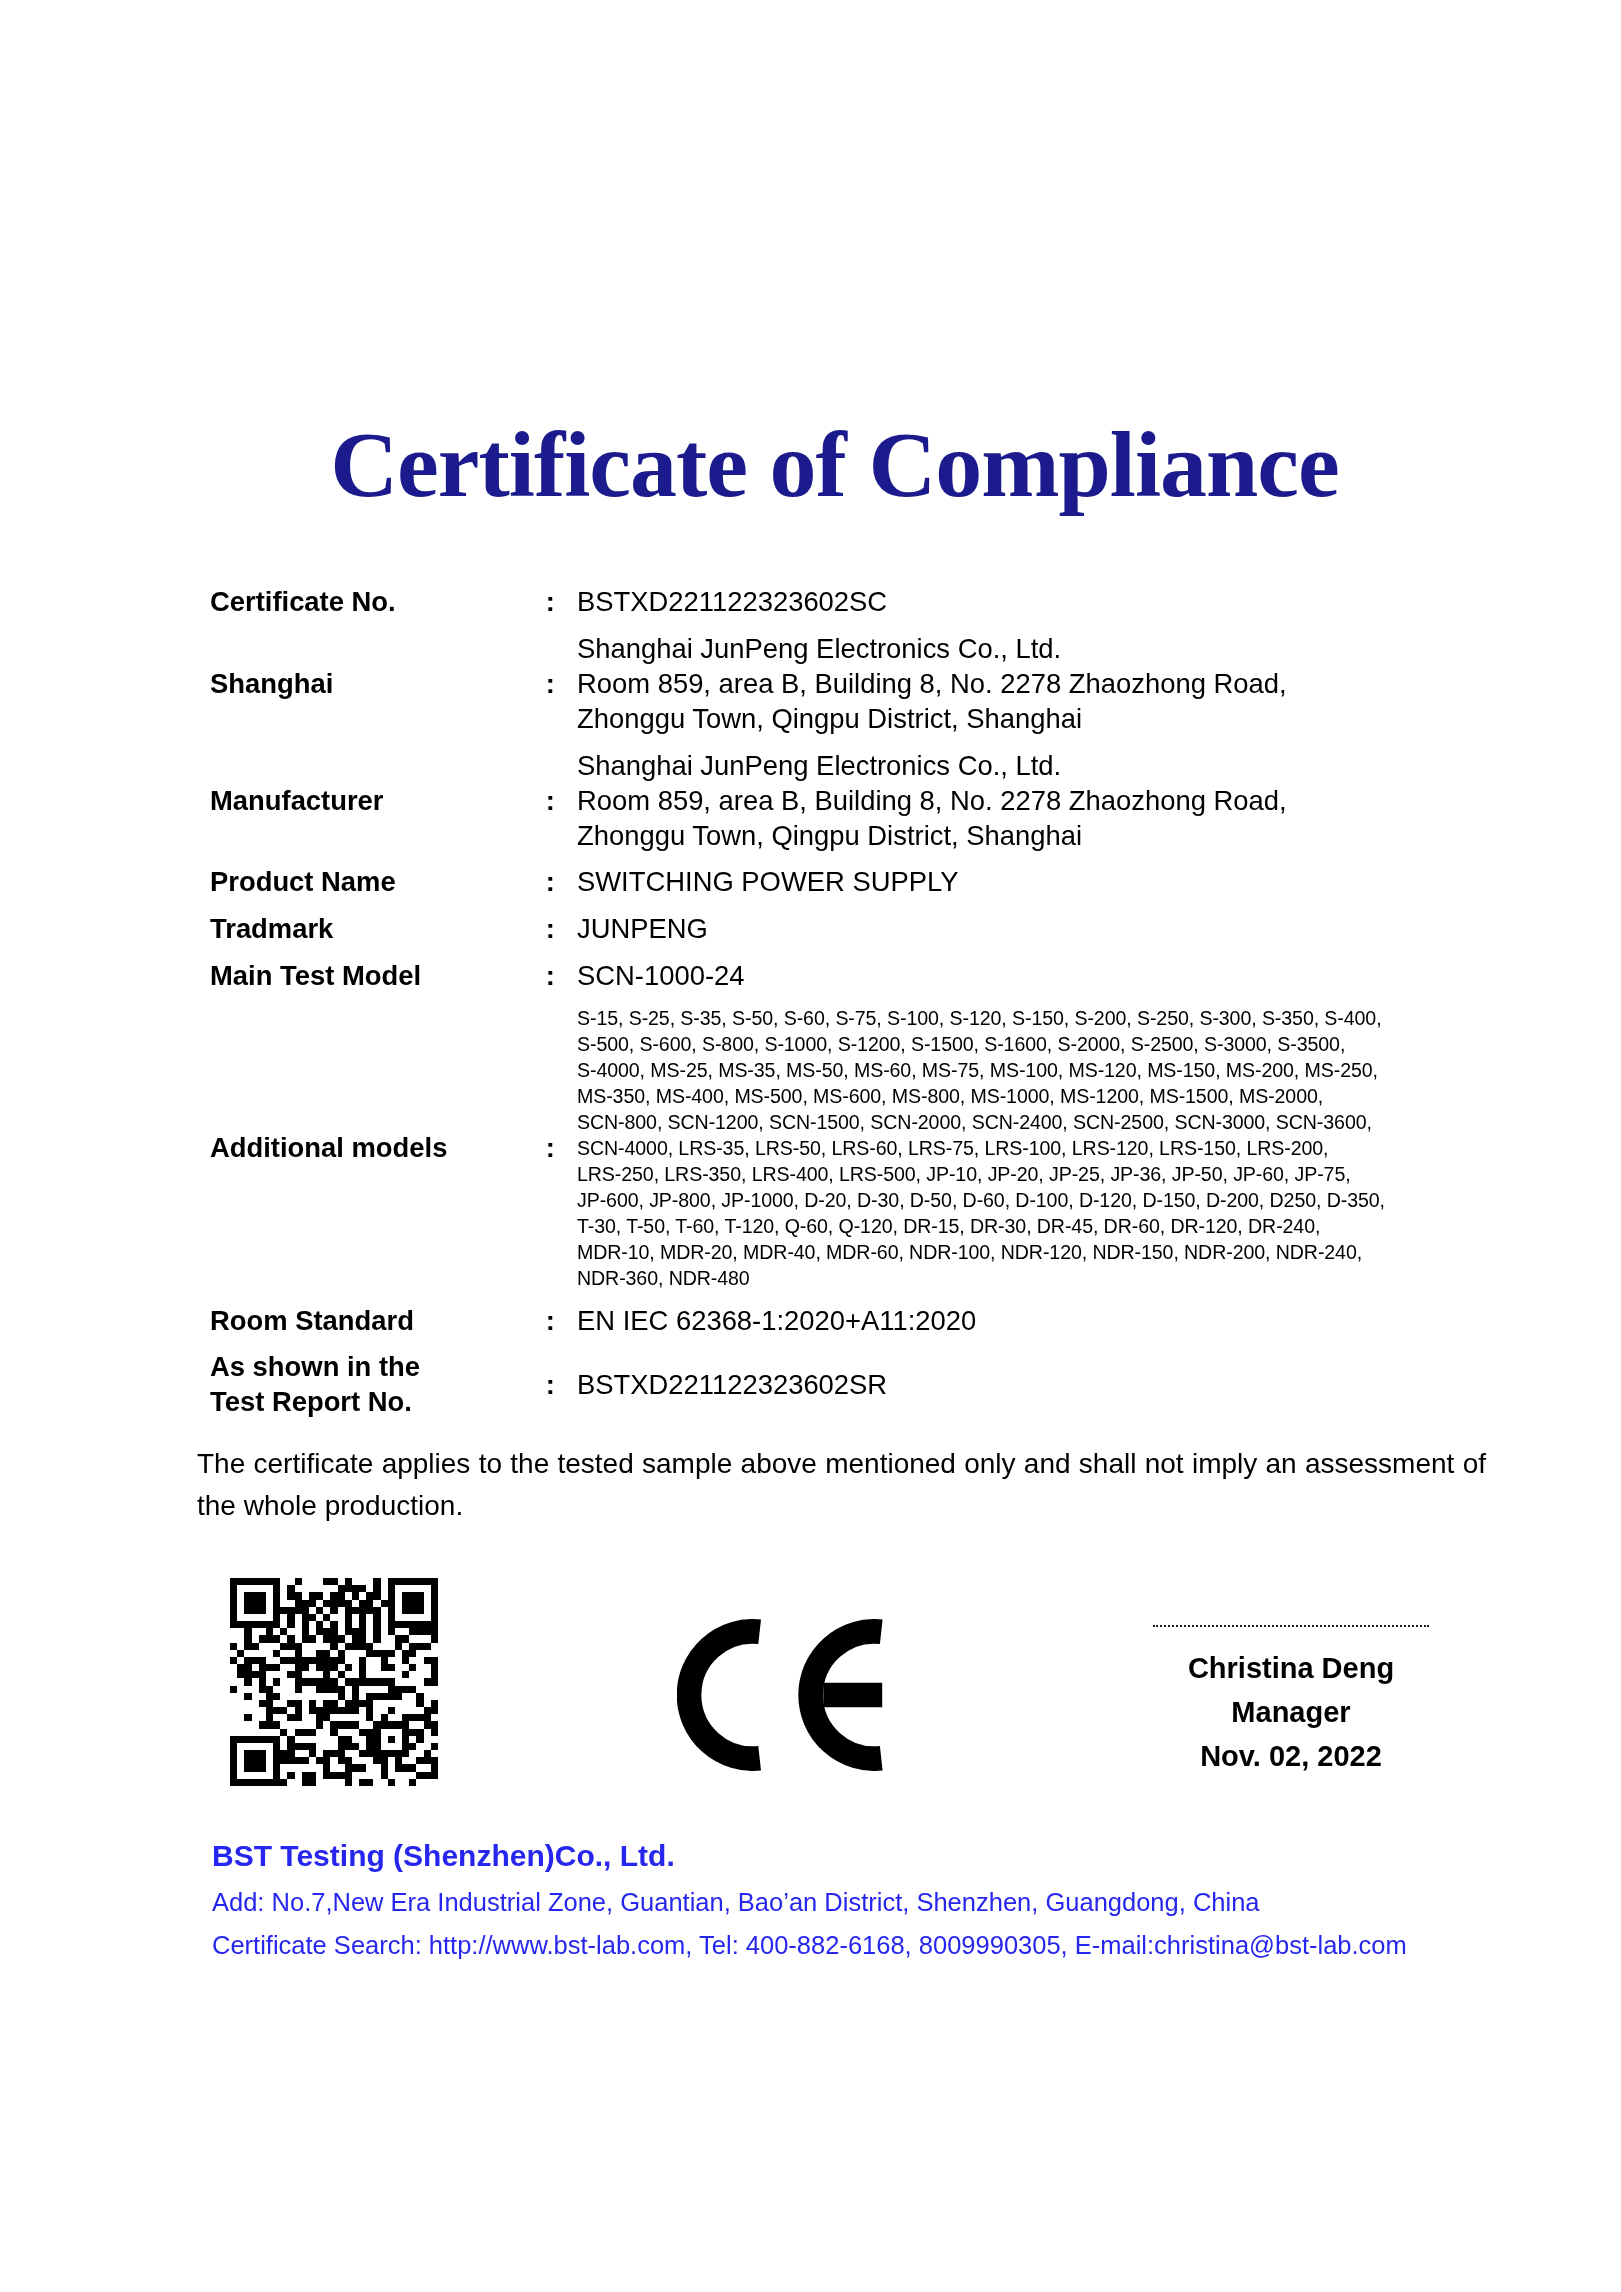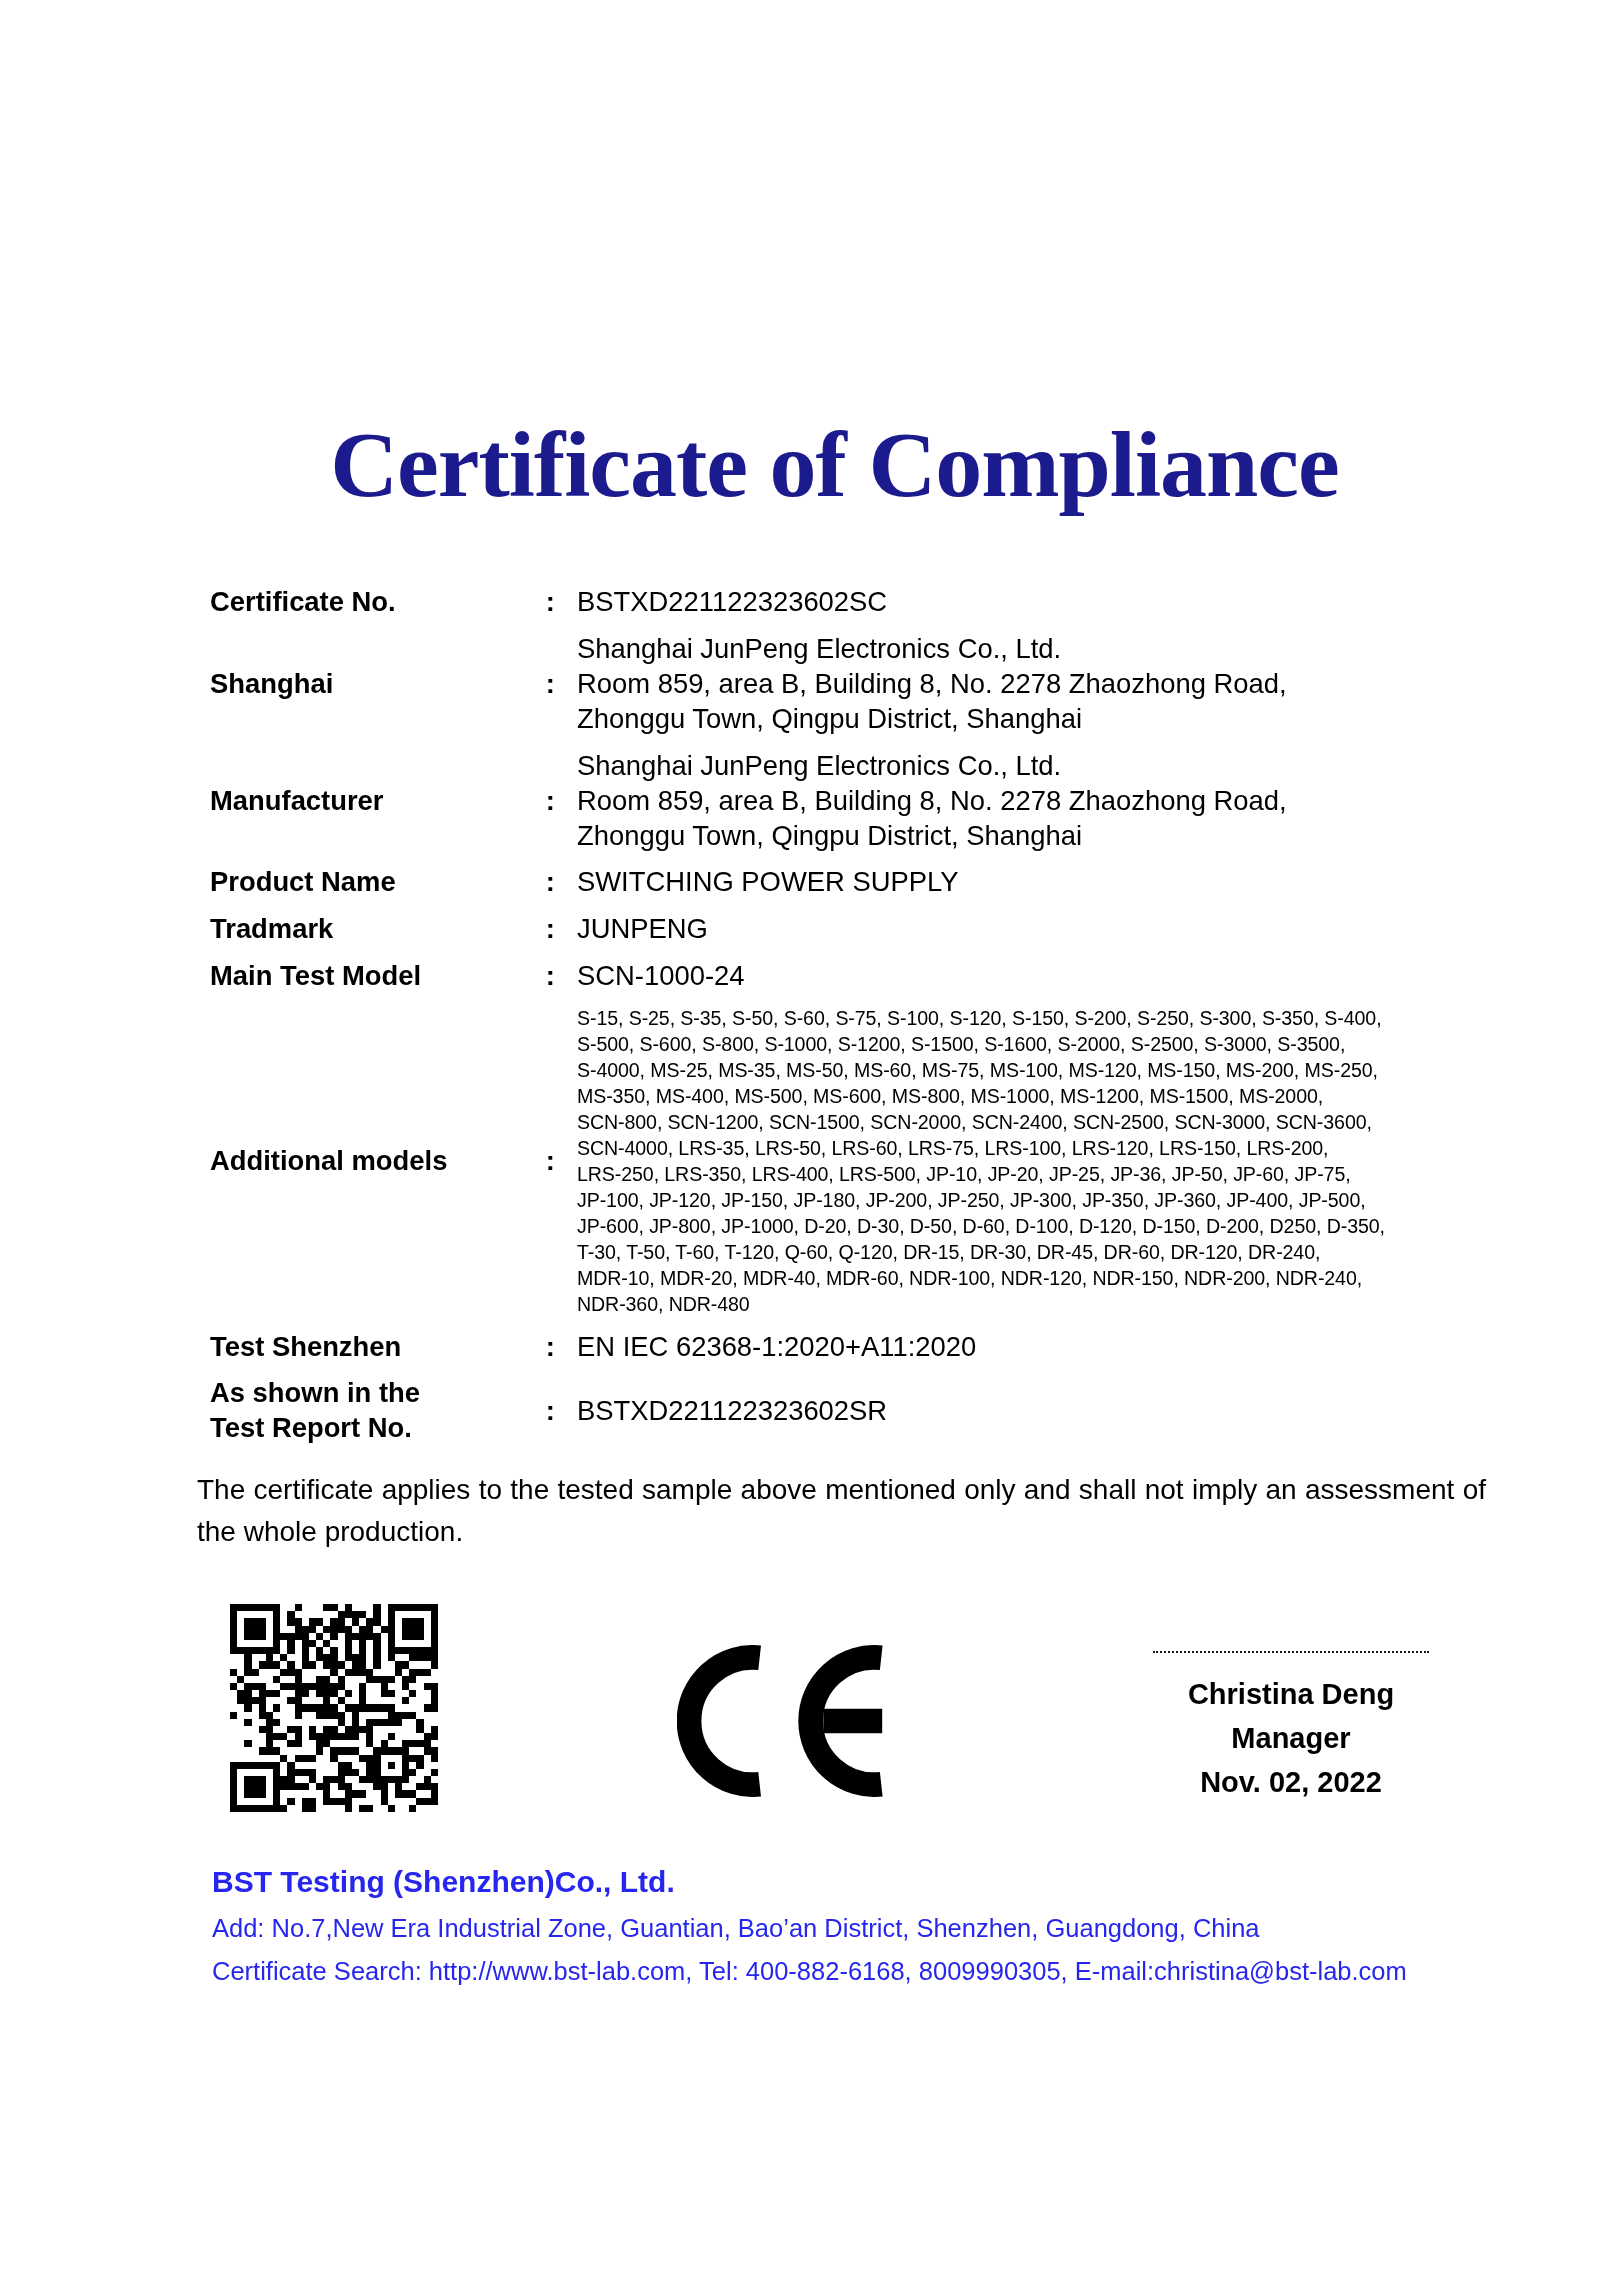--- a/index.html
+++ b/index.html
@@ -174,29 +174,28 @@
         <div class="lab">Additional models</div>
         <div class="col">:</div>
         <div class="val small">
           <div class="vline">S-15, S-25, S-35, S-50, S-60, S-75, S-100, S-120, S-150, S-200, S-250, S-300, S-350, S-400,</div>
           <div class="vline">S-500, S-600, S-800, S-1000, S-1200, S-1500, S-1600, S-2000, S-2500, S-3000, S-3500,</div>
           <div class="vline">S-4000, MS-25, MS-35, MS-50, MS-60, MS-75, MS-100, MS-120, MS-150, MS-200, MS-250,</div>
           <div class="vline">MS-350, MS-400, MS-500, MS-600, MS-800, MS-1000, MS-1200, MS-1500, MS-2000,</div>
           <div class="vline">SCN-800, SCN-1200, SCN-1500, SCN-2000, SCN-2400, SCN-2500, SCN-3000, SCN-3600,</div>
           <div class="vline">SCN-4000, LRS-35, LRS-50, LRS-60, LRS-75, LRS-100, LRS-120, LRS-150, LRS-200,</div>
           <div class="vline">LRS-250, LRS-350, LRS-400, LRS-500, JP-10, JP-20, JP-25, JP-36, JP-50, JP-60, JP-75,</div>
-          <div class="vline">JP-100, JP-120, JP-150, JP-180, JP-200, JP-250, JP-300, JP-350, JP-360, JP-400, JP-500,</div>
           <div class="vline">JP-600, JP-800, JP-1000, D-20, D-30, D-50, D-60, D-100, D-120, D-150, D-200, D250, D-350,</div>
           <div class="vline">T-30, T-50, T-60, T-120, Q-60, Q-120, DR-15, DR-30, DR-45, DR-60, DR-120, DR-240,</div>
           <div class="vline">MDR-10, MDR-20, MDR-40, MDR-60, NDR-100, NDR-120, NDR-150, NDR-200, NDR-240,</div>
           <div class="vline">NDR-360, NDR-480</div>
         </div>
       </div>
       <div class="row">
-        <div class="lab">Test Shenzhen</div>
+        <div class="lab">Room Standard</div>
         <div class="col">:</div>
         <div class="val">
           <div class="vline b">EN IEC 62368-1:2020+A11:2020</div>
         </div>
       </div>
       <div class="row">
         <div class="lab">As shown in the
 Test Report No.</div>
         <div class="col">:</div>
         <div class="val">

